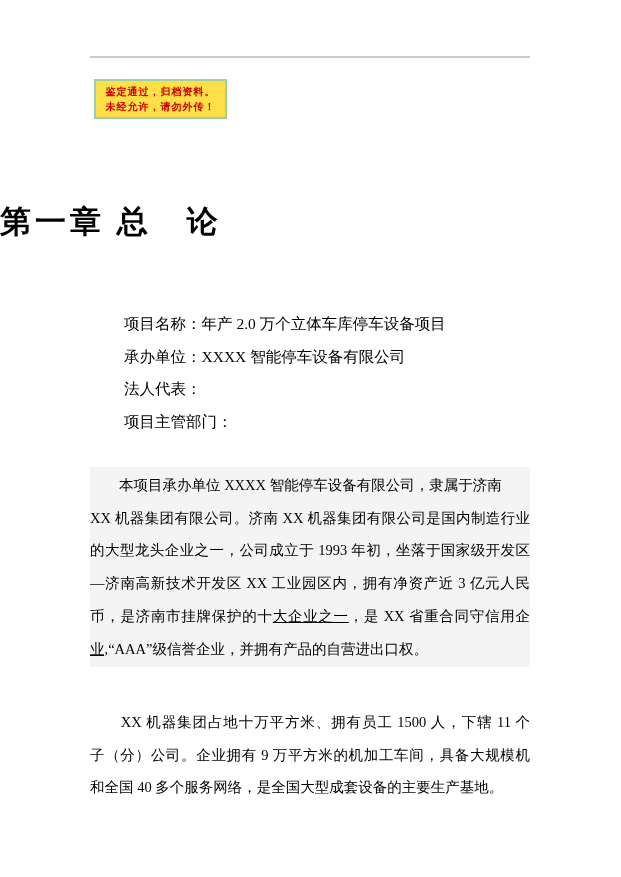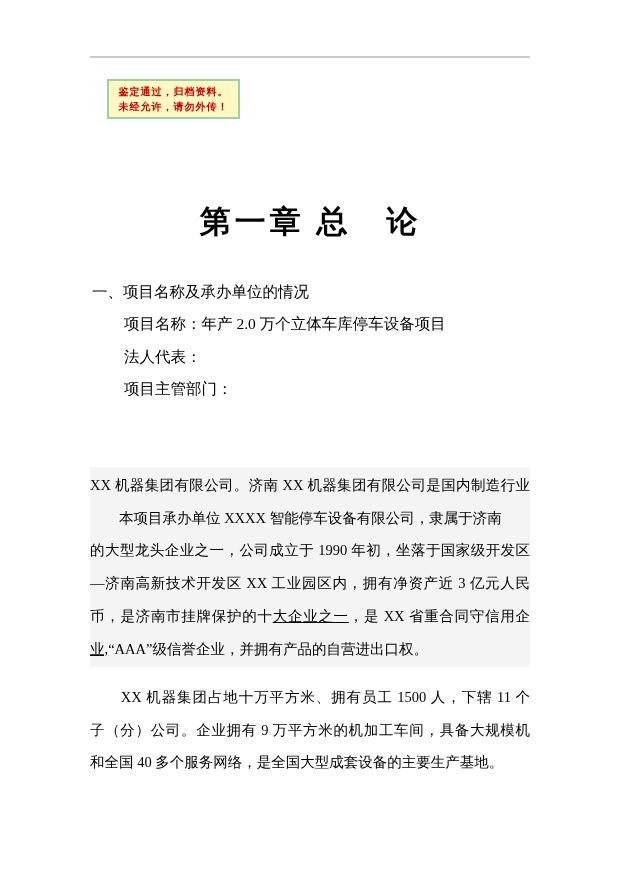--- a/index.html
+++ b/index.html
@@ -13,79 +13,78 @@
   }
   .top-rule{
     position:absolute;left:90px;top:56px;
     width:440px;height:2px;background:#cccccc;
   }
   .stamp{
     position:absolute;left:94px;top:79px;
     width:133px;height:40px;box-sizing:border-box;
     border:2px solid #9fcfa5;
     display:flex;flex-direction:column;justify-content:center;align-items:center;
-    background:#fef9c3;
-    margin-left:13px;
+    background:#fde047;
   }
   .stamp-line{
     font-family:"Liberation Sans","DejaVu Sans",sans-serif;
     font-size:10px;line-height:15px;font-weight:bold;
     color:#cc0000;letter-spacing:1px;white-space:nowrap;
   }
   .title{
     position:absolute;left:0;top:201px;width:621px;
-    margin:0;text-align:center;
+    margin:0;
     font-size:31px;font-weight:bold;letter-spacing:4px;
     white-space:nowrap;
   }
   .heading{
     position:absolute;left:92px;top:282px;
     font-size:15.5px;line-height:20px;white-space:nowrap;
   }
   .info{
     position:absolute;left:124px;top:308px;width:406px;
     font-size:15.5px;line-height:32.5px;
   }
   .info-line{white-space:nowrap;}
   .para{
     position:absolute;left:90px;width:440px;
     font-size:14.5px;line-height:32.7px;
   }
   .para-1{top:467px;padding:2px 0;background:#f4f4f4;}
-  .para-2{top:681px;font-family:Liberation Serif, serif;}
+  .para-2{top:706px;font-family:Liberation Serif, serif;}
   .line{white-space:nowrap;overflow:hidden;text-align:left;text-align-last:left;}
   .line.fill{text-align:justify;text-align-last:justify;text-justify:inter-character;}
   .ul{text-decoration:underline;}
 </style>
 </head>
 <body>
 
 <div class="page">
 
   <div class="top-rule"></div>
 
   <div class="stamp">
     <div class="stamp-line">鉴定通过，归档资料。</div>
     <div class="stamp-line">未经允许，请勿外传！</div>
   </div>
 
   <h1 class="title">第一章 总　论</h1>
 
-  <div class="heading">一、项目名称及承办单位的情况</div>
 
   <div class="info">
       <div class="info-line">项目名称：年产 2.0 万个立体车库停车设备项目</div>
+      <div class="info-line">承办单位：XXXX 智能停车设备有限公司</div>
       <div class="info-line">法人代表：</div>
       <div class="info-line">项目主管部门：</div>
     </div>
 
   <div class="para para-1">
+      <div class="line"><span>　　本项目承办单位 XXXX 智能停车设备有限公司，隶属于济南</span></div>
       <div class="line fill"><span>XX 机器集团有限公司。济南 XX 机器集团有限公司是国内制造行业</span></div>
-      <div class="line"><span>　　本项目承办单位 XXXX 智能停车设备有限公司，隶属于济南</span></div>
-      <div class="line fill"><span>的大型龙头企业之一，公司成立于 1990 年初，坐落于国家级开发区</span></div>
+      <div class="line fill"><span>的大型龙头企业之一，公司成立于 1993 年初，坐落于国家级开发区</span></div>
       <div class="line fill"><span>—济南高新技术开发区 XX 工业园区内，拥有净资产近 3 亿元人民</span></div>
       <div class="line fill"><span>币，是济南市挂牌保护的十</span><span class="ul">大企业之一</span><span>，是 XX 省重合同守信用企</span></div>
       <div class="line"><span class="ul">业,</span><span>“AAA”级信誉企业，并拥有产品的自营进出口权。</span></div>
     </div>
 
   <div class="para para-2">
       <div class="line fill"><span>　　XX 机器集团占地十万平方米、拥有员工 1500 人，下辖 11 个</span></div>
       <div class="line fill"><span>子（分）公司。企业拥有 9 万平方米的机加工车间，具备大规模机</span></div>
       <div class="line"><span>和全国 40 多个服务网络，是全国大型成套设备的主要生产基地。</span></div>
     </div>

